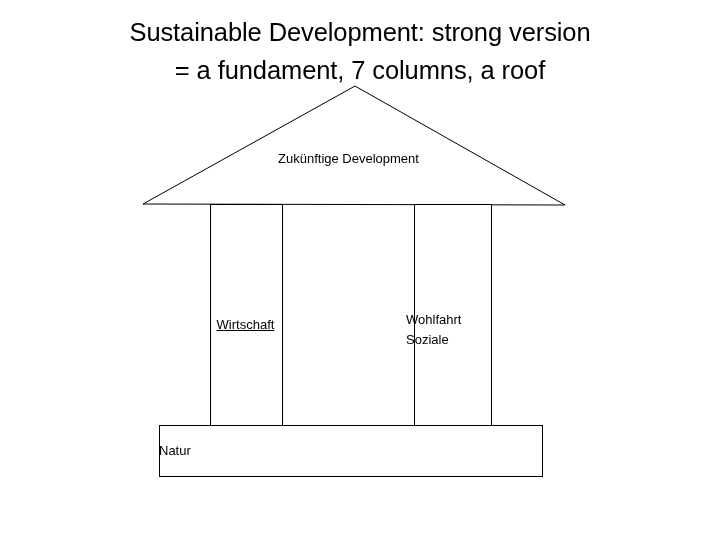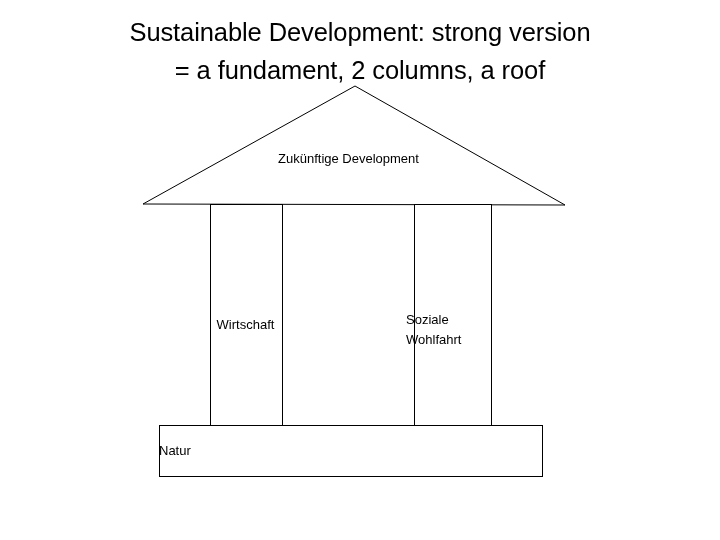--- a/index.html
+++ b/index.html
@@ -75,20 +75,21 @@
     width: 697px;
     text-align: center;
   }
 
   
   #left-column-label {
     left: 0;
     top: 317px;
     width: 491px;
     text-align: center;
+    text-decoration: underline;
   }
 
   
   #right-column-label {
     left: 406px;
     top: 310px;
     width: 120px;
     text-align: left;
     line-height: 20px;
   }
@@ -102,41 +103,41 @@
     text-align: left;
   }
 </style>
 </head>
 <body>
 
 <div id="slide">
 
   <div id="title-block">
     <span class="title-line">Sustainable Development: strong version</span>
-    <span class="title-line">= a fundament, 2 columns, a roof</span>
+    <span class="title-line">= a fundament, 7 columns, a roof</span>
   </div>
 
   <div id="house-diagram">
 
     <svg id="house-svg" viewBox="0 0 720 540" xmlns="http://www.w3.org/2000/svg">
 
       <polygon points="355,86 565,205 143,204" fill="#ffffff" stroke="#000000" stroke-width="1"></polygon>
 
       <rect x="210.5" y="204.5" width="72" height="222" fill="#ffffff" stroke="#000000" stroke-width="1"></rect>
 
       <rect x="414.5" y="204.5" width="77" height="222" fill="#ffffff" stroke="#000000" stroke-width="1"></rect>
 
       <rect x="159.5" y="425.5" width="383" height="51" fill="#ffffff" stroke="#000000" stroke-width="1"></rect>
     </svg>
 
     <div class="shape-label" id="roof-label">Zukünftige Development</div>
 
     <div class="shape-label" id="left-column-label">Wirtschaft</div>
 
     <div class="shape-label" id="right-column-label">
+      <span class="lbl-line">Wohlfahrt</span>
       <span class="lbl-line">Soziale</span>
-      <span class="lbl-line">Wohlfahrt</span>
     </div>
 
     <div class="shape-label" id="foundation-label">Natur</div>
 
   </div>
 </div>
 
 </body></html>

